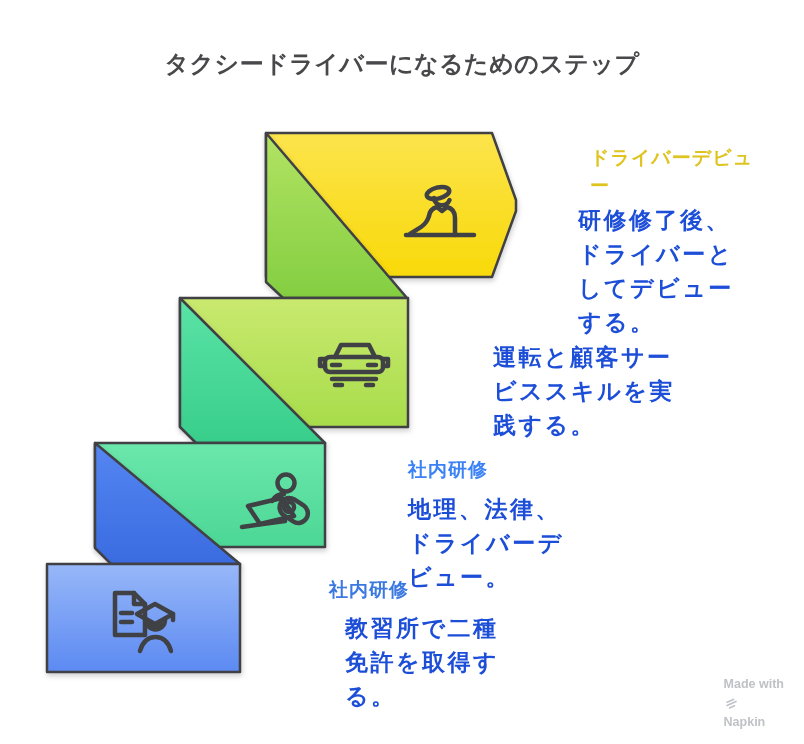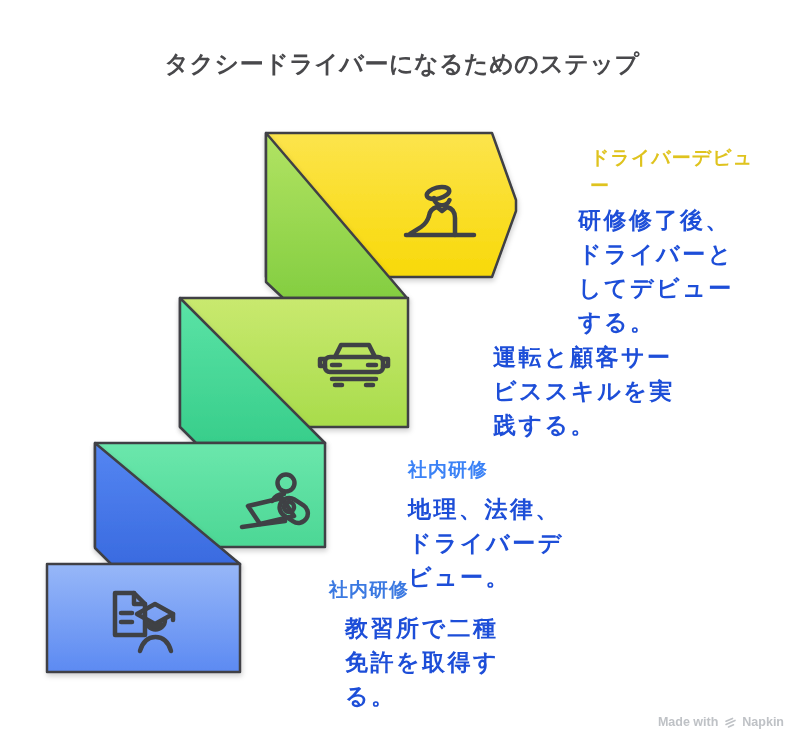--- a/index.html
+++ b/index.html
@@ -23,21 +23,21 @@
   .t1{left:578px;top:144px;width:165px;margin-left:12px;}
   .d1{left:578px;top:203px;width:176px;}
   .t2{left:493px;top:311px;width:220px;}
   .d2{left:493px;top:340px;width:197px;}
   .t3{left:408px;top:456px;width:220px;}
   .d3{left:408px;top:492px;width:176px;}
   .t4{left:329px;top:576px;width:220px;}
   .d4{left:310px;top:611px;width:176px;margin-left:35px;}
   .watermark{
     position:absolute;right:20px;bottom:15px;display:flex;align-items:flex-start;gap:5px;
-    font-size:12.5px;font-weight:600;color:#BFC2C6;cursor:pointer;
+    font-size:12.5px;font-weight:600;color:#BFC2C6;cursor:pointer;flex-direction:column;
   }
 </style>
 </head>
 <body>
 
 <div class="canvas">
 
   <div class="main-title">タクシードライバーになるためのステップ</div>
 
   <svg class="stairs" width="804" height="744" viewBox="0 0 804 744">

